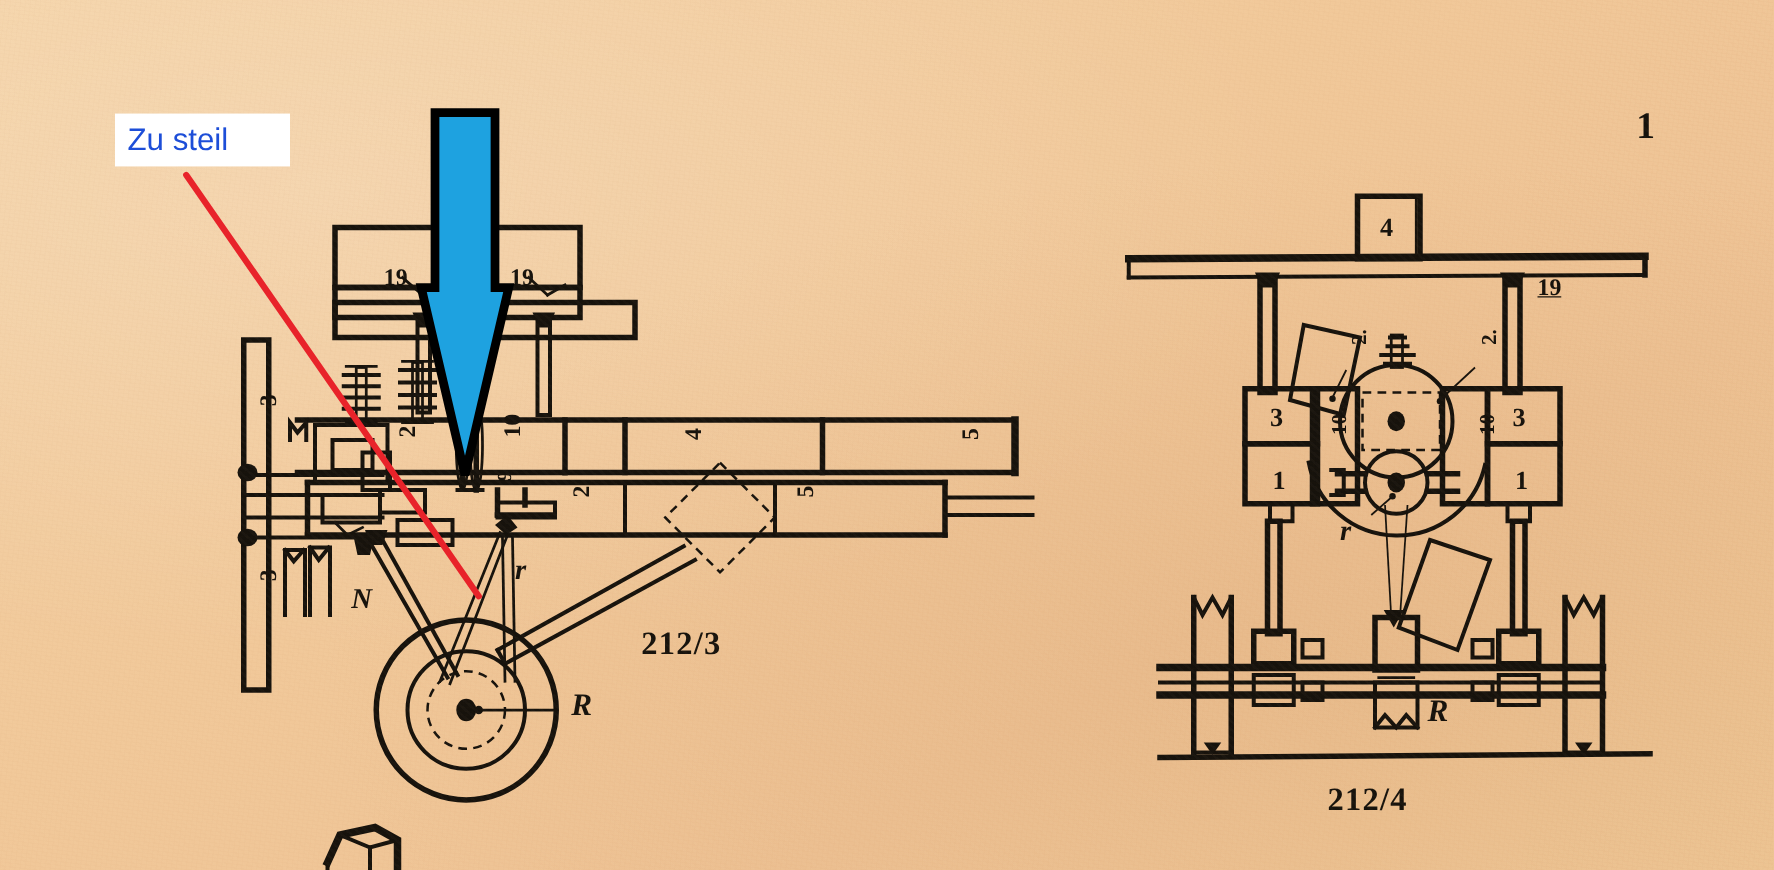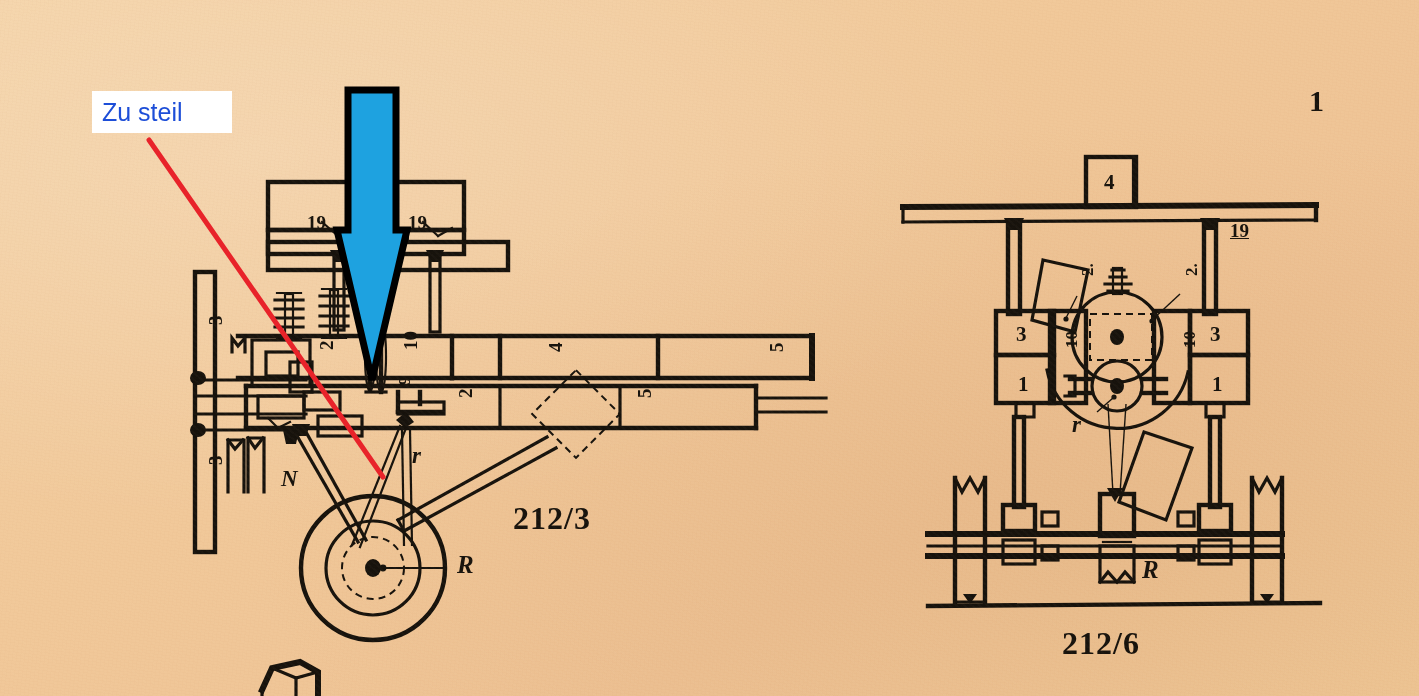--- a/index.html
+++ b/index.html
@@ -40,21 +40,21 @@
     inset: 0;
   }
   .fig-caption, .page-num, .fig-label {
     position: absolute;
     font-family: "Liberation Serif", serif;
     color: #16120c;
     font-weight: 700;
     white-space: nowrap;
     user-select: none;
   }
-  .fig-caption { font-size: 32px; letter-spacing: 1px; }
+  .fig-caption { font-size: 26px; letter-spacing: 1px; }
   .page-num { font-size: 30px; }
   .fig-label { font-size: 21px; font-style: italic; }
 
   
   .part-num {
     position: absolute;
     font-family: "Liberation Serif", serif;
     font-weight: 700;
     color: #16120c;
     font-size: 19px;
@@ -374,21 +374,21 @@
     <div class="part-num rot90" style="left:205px; top:325px;">3</div>
     <div class="part-num rot90" style="left:205px; top:465px;">3</div>
     <div class="part-num rot90" style="left:316px; top:350px;">2</div>
     <div class="part-num rot90" style="left:400px; top:350px;">10</div>
     <div class="part-num rot90" style="left:396px; top:385px; font-size:16px;">9</div>
     <div class="part-num rot90" style="left:455px; top:398px;">2</div>
     <div class="part-num rot90" style="left:545px; top:352px;">4</div>
     <div class="part-num rot90" style="left:766px; top:352px;">5</div>
     <div class="part-num rot90" style="left:634px; top:398px;">5</div>
 
-    <div class="fig-caption" style="left:1062px; top:625px;">212/6</div>
+    <div class="fig-caption" style="left:1062px; top:625px;">212/4</div>
     <div class="fig-label" style="left:1072px; top:412px; font-size:23px;">r</div>
     <div class="fig-label" style="left:1142px; top:556px; font-size:25px;">R</div>
 
     <div class="part-num" style="left:1104px; top:170px; font-size:21px;">4</div>
     <div class="part-num underlined" style="left:1230px; top:220px;">19</div>
     <div class="part-num rot90" style="left:1078px; top:276px; font-size:17px;">2.</div>
     <div class="part-num rot90" style="left:1182px; top:276px; font-size:17px;">2.</div>
     <div class="part-num" style="left:1016px; top:322px; font-size:21px;">3</div>
     <div class="part-num" style="left:1210px; top:322px; font-size:21px;">3</div>
     <div class="part-num rot90" style="left:1062px; top:348px; font-size:17px;">10</div>

